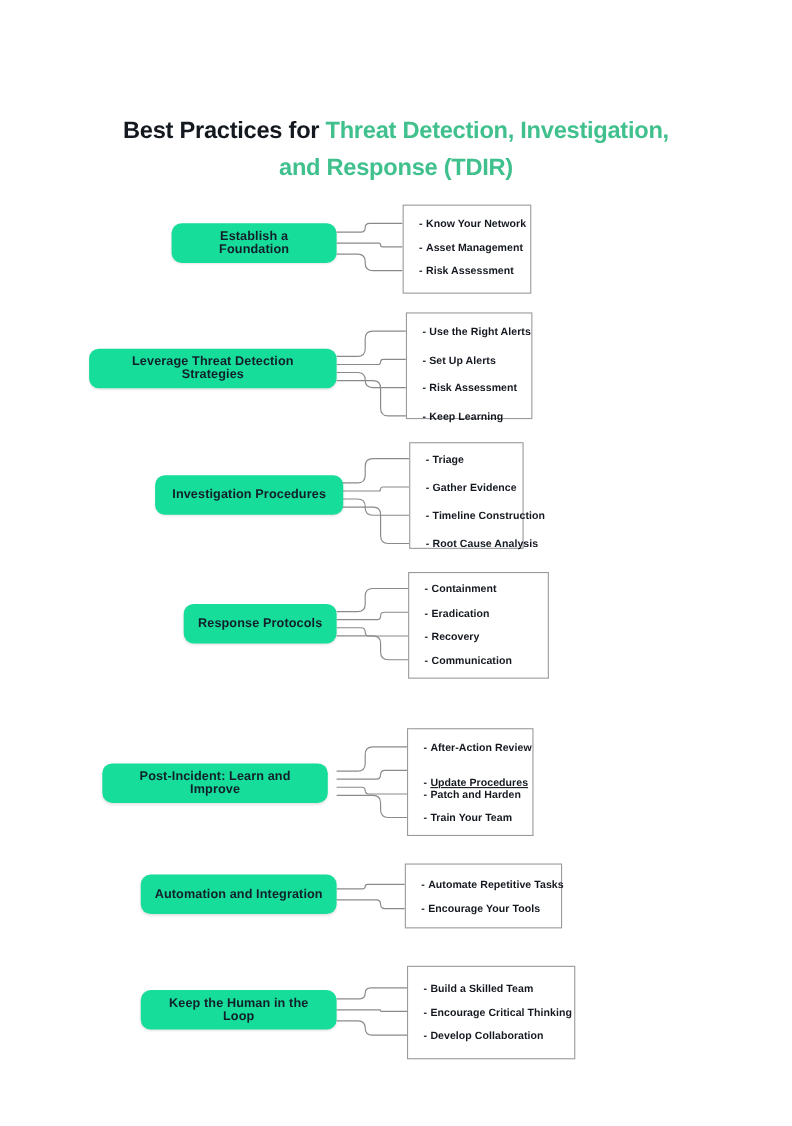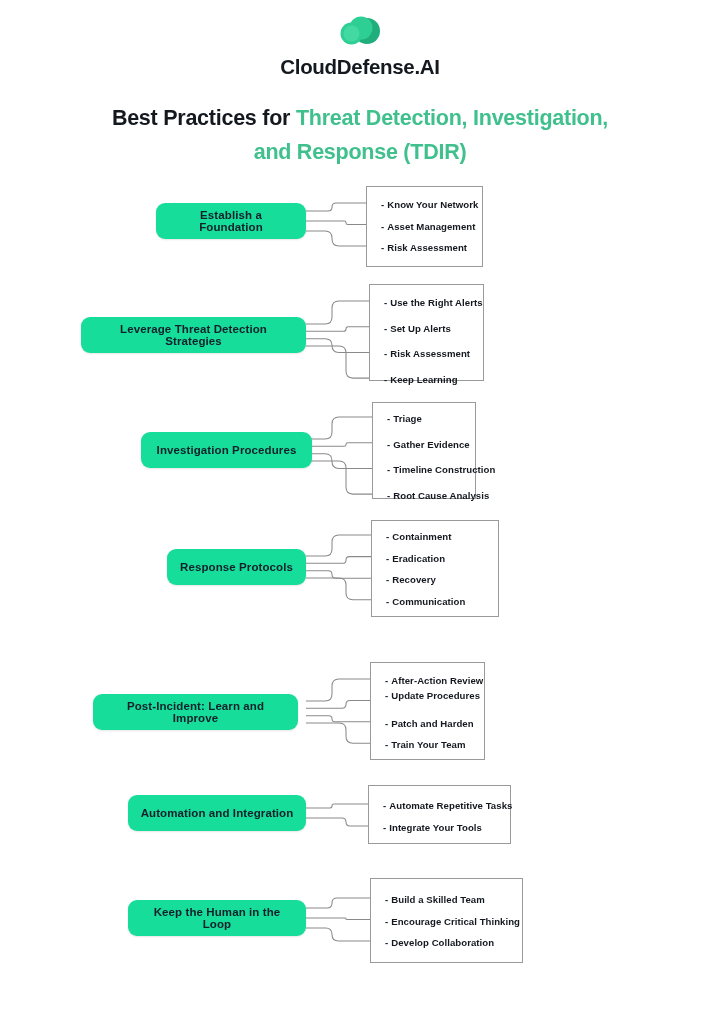--- a/index.html
+++ b/index.html
@@ -97,29 +97,20 @@
     fill:none;
     stroke:#8a8a8a;
     stroke-width:1.05;
   }
 </style>
 </head>
 <body>
 
 <div id="page">
 
-  <div id="brand">
-    <svg id="logo-mark" viewBox="0 0 46 34">
-      <circle cx="30" cy="17" r="13" fill="#1fae7c"></circle>
-      <circle cx="24" cy="14" r="11.5" fill="#2ecf94"></circle>
-      <circle cx="14.5" cy="19.5" r="11" fill="#2ecf94"></circle>
-      <circle cx="14.5" cy="19.5" r="8" fill="#43d9a2"></circle>
-    </svg>
-    <div id="brand-name">CloudDefense.AI</div>
-  </div>
 
   <div id="title">
     <span>Best Practices for </span><span class="hl">Threat Detection, Investigation,</span><br>
     <span class="hl">and Response (TDIR)</span>
   </div>
 
   <div id="sections-root">
       <div class="section">
         <svg class="connectors" width="720" height="1024">
           <path d="M 306 211 L 328 211 Q 332 211 332 207 L 332 207 Q 332 203 336 203 L 366 203"></path>
@@ -180,34 +171,34 @@
       </div>
       <div class="section">
         <svg class="connectors" width="720" height="1024">
           <path d="M 306 701 L 325 701 Q 332 701 332 694 L 332 686 Q 332 679 339 679 L 370 679"></path>
           <path d="M 306 708.3333333333334 L 342.0333333333333 708.3333333333334 Q 346 708.3333333333334 346 704.3666666666667 L 346 704.3666666666667 Q 346 700.4 349.9666666666667 700.4 L 370 700.4"></path>
           <path d="M 306 715.6666666666666 L 328.93333333333334 715.6666666666666 Q 332 715.6666666666666 332 718.7333333333333 L 332 718.7333333333333 Q 332 721.8 335.06666666666666 721.8 L 370 721.8"></path>
           <path d="M 306 723 L 339 723 Q 346 723 346 730 L 346 736.2 Q 346 743.2 353 743.2 L 370 743.2"></path>
         </svg>
         <div class="itembox" style="left: 370px; top: 662px; width: 115px; height: 98px;">
           <div class="item" style="top: 17px;"><span class="dash">-</span><span>After-Action Review</span></div>
-          <div class="item" style="top: 32px;"><span class="dash">-</span><span>Update Procedures</span></div>
+          <div class="item" style="top: 49px; text-decoration: underline;"><span class="dash">-</span><span>Update Procedures</span></div>
           <div class="item" style="top: 59.8px;"><span class="dash">-</span><span>Patch and Harden</span></div>
           <div class="item" style="top: 81.2px;"><span class="dash">-</span><span>Train Your Team</span></div>
         </div>
         <div class="pill" style="left: 93px; top: 694px; width: 205px; height: 36px;">Post-Incident: Learn and Improve</div>
       </div>
       <div class="section">
         <svg class="connectors" width="720" height="1024">
           <path d="M 306 808 L 330 808 Q 332 808 332 806 L 332 806 Q 332 804 334 804 L 368 804"></path>
           <path d="M 306 818 L 342 818 Q 346 818 346 822 L 346 822 Q 346 826 350 826 L 368 826"></path>
         </svg>
         <div class="itembox" style="left: 368px; top: 785px; width: 143px; height: 59px; text-align: right;">
           <div class="item" style="top: 19px;"><span class="dash">-</span><span>Automate Repetitive Tasks</span></div>
-          <div class="item" style="top: 41px;"><span class="dash">-</span><span>Integrate Your Tools</span></div>
+          <div class="item" style="top: 41px;"><span class="dash">-</span><span>Encourage Your Tools</span></div>
         </div>
         <div class="pill" style="left: 128px; top: 795px; width: 178px; height: 36px;">Automation and Integration</div>
       </div>
       <div class="section">
         <svg class="connectors" width="720" height="1024">
           <path d="M 306 908 L 327 908 Q 332 908 332 903 L 332 903 Q 332 898 337 898 L 370 898"></path>
           <path d="M 306 918 L 345.25 918 Q 346 918 346 918.75 L 346 918.75 Q 346 919.5 346.75 919.5 L 370 919.5"></path>
           <path d="M 306 928 L 325.5 928 Q 332 928 332 934.5 L 332 934.5 Q 332 941 338.5 941 L 370 941"></path>
         </svg>
         <div class="itembox" style="left: 370px; top: 878px; width: 153px; height: 85px;">

